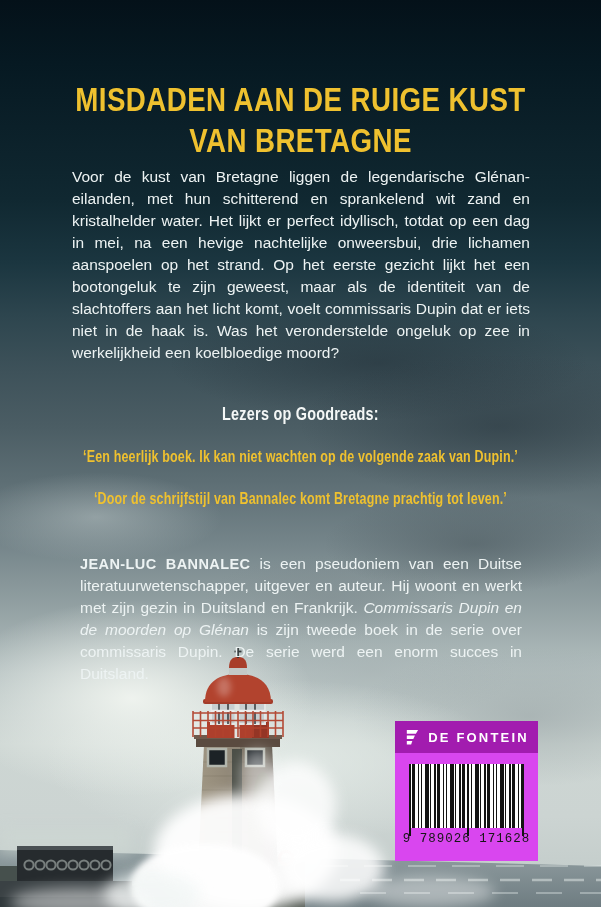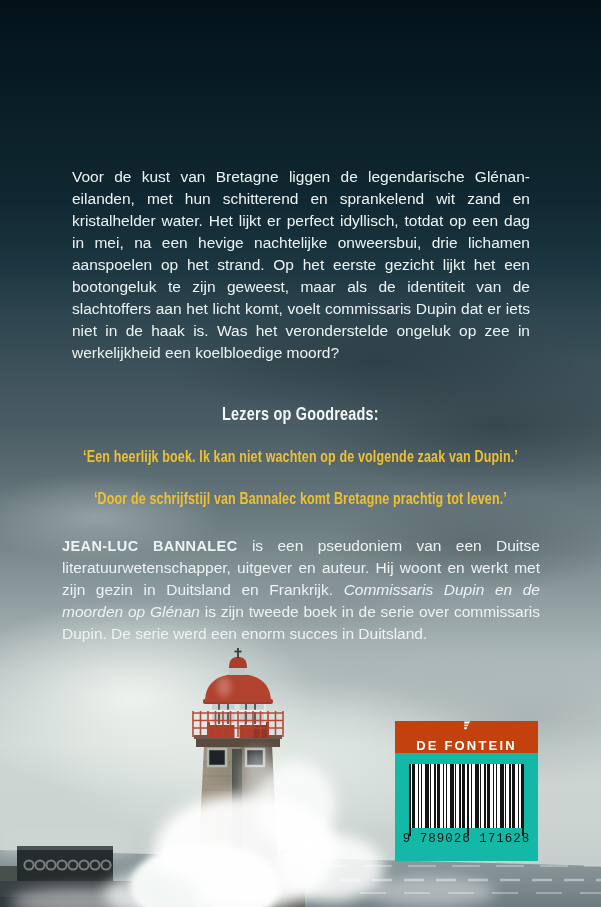--- a/index.html
+++ b/index.html
@@ -45,35 +45,35 @@
     transform:scaleX(.8);white-space:nowrap;letter-spacing:.3px;
   }
   .quote{
     position:absolute;left:0;right:0;text-align:center;
     color:#EFC12F;font-weight:700;font-size:16px;
     transform:scaleX(.78);white-space:nowrap;letter-spacing:.2px;
   }
   .quote.q1{top:448px;}
   .quote.q2{top:490px;}
   .bio{top:535px;}
-  .bio p{margin:0;}
+  .bio p{margin:18px;}
   .author-name{
     font-weight:700;letter-spacing:.4px;font-size:14.5px;
     text-transform:uppercase;
   }
   .book-title{font-style:italic;}
   
   .publisher{position:absolute;left:395px;top:721px;width:143px;}
   .logo-bar{
-    height:32px;background:#c2410c;display:flex;align-items:center;
-    justify-content:center;gap:8px;flex-direction:column;
+    height:32px;background:#a21caf;display:flex;align-items:center;
+    justify-content:center;gap:8px;
   }
   .logo-icon{width:16px;height:17px;display:block;}
   .logo-text{color:#fff;font-weight:700;font-size:13px;letter-spacing:2.2px;}
-  .barcode-box{background:#14b8a6;height:108px;box-sizing:border-box;padding-top:11px;}
+  .barcode-box{background:#d946ef;height:108px;box-sizing:border-box;padding-top:11px;}
   .bars{
     position:relative;height:64px;margin:0 14px;
     background:repeating-linear-gradient(90deg,
       #131313 0 2px,#fff 2px 3px,#131313 3px 6px,#fff 6px 9px,
       #131313 9px 10px,#fff 10px 12px,#131313 12px 13px,#fff 13px 16px,
       #131313 16px 20px,#fff 20px 21px,#131313 21px 22px,#fff 22px 25px);
   }
   .bars::before,.bars::after{
     content:"";position:absolute;top:0;width:2px;height:72px;background:#131313;
   }
@@ -206,20 +206,24 @@
         <ellipse cx="205" cy="886" rx="75" ry="42" opacity=".95" filter="url(#b1)"></ellipse>
         <ellipse cx="332" cy="868" rx="52" ry="34" opacity=".85" filter="url(#b2)"></ellipse>
         <ellipse cx="258" cy="778" rx="17" ry="28" opacity=".5" filter="url(#b2)"></ellipse>
         <ellipse cx="152" cy="894" rx="48" ry="22" fill="#f2f7f6" opacity=".75" filter="url(#b2)"></ellipse>
         <ellipse cx="430" cy="892" rx="65" ry="16" opacity=".4" filter="url(#b2)"></ellipse>
         <ellipse cx="80" cy="902" rx="70" ry="14" opacity=".5" filter="url(#b2)"></ellipse>
       </g>
     </svg>
   </div>
 
+  <h1 class="title">
+    <span class="tline">MISDADEN AAN DE RUIGE KUST</span>
+    <span class="tline">VAN BRETAGNE</span>
+  </h1>
 
   <div class="synopsis">
     <p>Voor de kust van Bretagne liggen de legendarische Glénan-eilanden, met hun schitterend en sprankelend wit zand en kristalhelder water. Het lijkt er perfect idyllisch, totdat op een dag in mei, na een hevige nachtelijke onweersbui, drie lichamen aanspoelen op het strand. Op het eerste gezicht lijkt het een bootongeluk te zijn geweest, maar als de identiteit van de slachtoffers aan het licht komt, voelt commissaris Dupin dat er iets niet in de haak is. Was het veronderstelde ongeluk op zee in werkelijkheid een koelbloedige moord?</p>
   </div>
 
   <div class="reviews-heading">Lezers op Goodreads:</div>
   <div class="quote q1">‘Een heerlijk boek. Ik kan niet wachten op de volgende zaak van Dupin.’</div>
   <div class="quote q2">‘Door de schrijfstijl van Bannalec komt Bretagne prachtig tot leven.’</div>
 
   <div class="bio">

